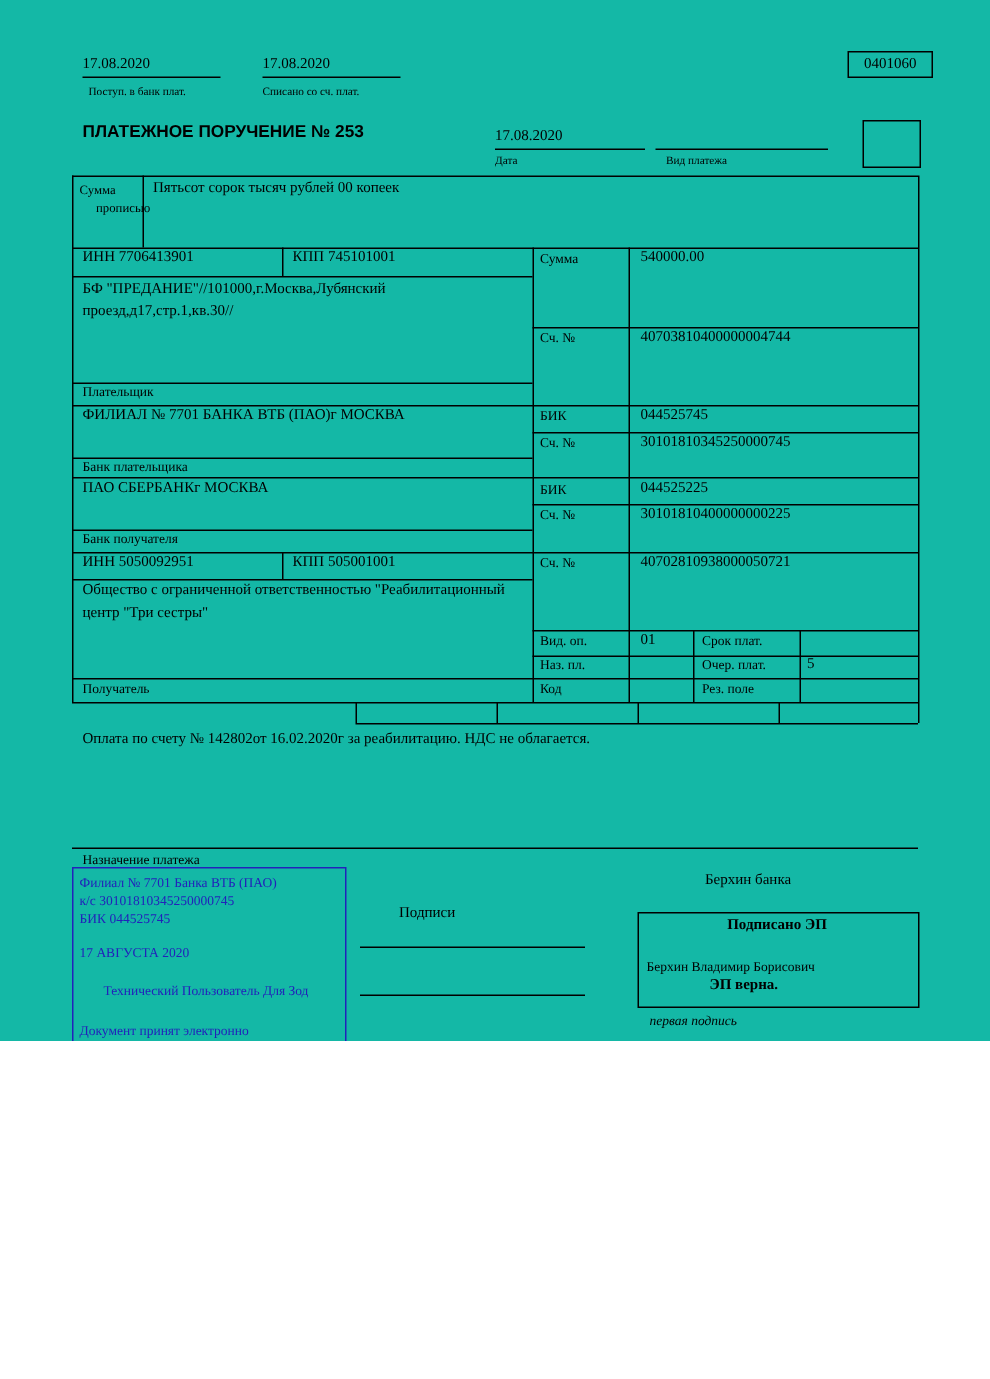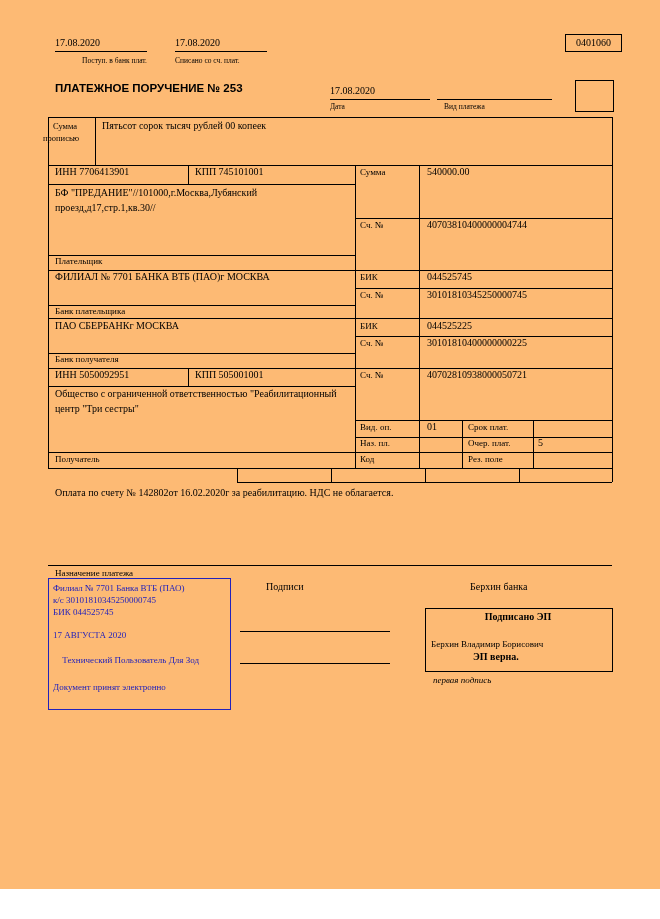--- a/index.html
+++ b/index.html
@@ -1,17 +1,17 @@
 <!DOCTYPE html>
 <html><head>
 <meta charset="utf-8">
 <style>
   html,body { margin:0; padding:0; background:#ffffff; }
   .page {
-    position:relative; width:660px; height:889px; background:#fdba74;
+    position:relative; width:660px; height:694px; background:#14b8a6;
     font-family:"Liberation Serif", serif; color:#000; overflow:hidden;
   }
   .abs { position:absolute; white-space:nowrap; }
   .wrap { white-space:normal; line-height:1.45; }
   .s7  { font-size:7.5px; }
   .s8  { font-size:8.5px; }
   .s9  { font-size:9px; }
   .s10 { font-size:10px; }
   .s11 { font-size:11.5px; }
   .b { font-weight:bold; }
@@ -21,34 +21,34 @@
   .hl { position:absolute; height:1px; background:#000; }
   .vl { position:absolute; width:1px; background:#000; }
   .underfield { border-bottom:1px solid #000; height:14px; }
 </style>
 </head>
 <body>
 
 <div class="page">
 
   <div class="abs s10 underfield" style="left:55px;top:37px;width:92px;">17.08.2020</div>
-  <div class="abs s7" style="left:66px;top:56px;padding-left:16px;">Поступ. в банк плат.</div>
+  <div class="abs s7" style="left:43px;top:56px;padding-left:16px;">Поступ. в банк плат.</div>
   <div class="abs s10 underfield" style="left:175px;top:37px;width:92px;">17.08.2020</div>
   <div class="abs s7" style="left:175px;top:56px;">Списано со сч. плат.</div>
   <div class="abs s10" style="left:565px;top:34px;width:55px;height:16px;border:1px solid #000;text-align:center;line-height:16px;">0401060</div>
 
   <div class="abs s11 b sans" style="left:55px;top:82px;">ПЛАТЕЖНОЕ ПОРУЧЕНИЕ № 253</div>
   <div class="abs s10 underfield" style="left:330px;top:85px;width:100px;">17.08.2020</div>
   <div class="abs s7" style="left:330px;top:102px;">Дата</div>
   <div class="abs underfield" style="left:437px;top:85px;width:115px;"></div>
   <div class="abs s7" style="left:444px;top:102px;">Вид платежа</div>
   <div class="abs" style="left:575px;top:80px;width:37px;height:30px;border:1px solid #000;"></div>
 
   <div class="abs s8" style="left:53px;top:121px;">Сумма</div>
-  <div class="abs s8" style="left:43px;top:133px;text-align:right;">прописью</div>
+  <div class="abs s8" style="left:64px;top:133px;text-align:right;">прописью</div>
   <div class="abs s10" style="left:102px;top:120px;">Пятьсот сорок тысяч рублей 00 копеек</div>
 
   <div class="hl" style="left:48px;top:117px;width:564px;"></div>
   <div class="hl" style="left:48px;top:165px;width:564px;"></div>
   <div class="hl" style="left:48px;top:184px;width:307px;"></div>
   <div class="hl" style="left:355px;top:218px;width:257px;"></div>
   <div class="hl" style="left:48px;top:255px;width:307px;"></div>
   <div class="hl" style="left:48px;top:270px;width:564px;"></div>
   <div class="hl" style="left:355px;top:288px;width:257px;"></div>
   <div class="hl" style="left:48px;top:305px;width:307px;"></div>
@@ -112,29 +112,29 @@
   <div class="abs s9" style="left:468px;top:438px;">Очер. плат.</div>
   <div class="abs s10" style="left:538px;top:437px;">5</div>
   <div class="abs s9" style="left:55px;top:454px;">Получатель</div>
   <div class="abs s9" style="left:360px;top:454px;">Код</div>
   <div class="abs s9" style="left:468px;top:454px;">Рез. поле</div>
 
   <div class="abs s10" style="left:55px;top:487px;">Оплата по счету № 142802от 16.02.2020г за реабилитацию. НДС не облагается.</div>
   <div class="hl" style="left:48px;top:565px;width:564px;"></div>
   <div class="abs s9" style="left:55px;top:568px;">Назначение платежа</div>
 
-  <div class="abs s10" style="left:266px;top:581px;text-align:center;">Подписи</div>
+  <div class="abs s10" style="left:266px;top:603px;text-align:center;">Подписи</div>
   <div class="abs s10" style="left:470px;top:581px;">Берхин банка</div>
 
   <div class="abs" style="left:48px;top:578px;width:181px;height:130px;border:1px solid #2222bb;"></div>
   <div class="abs s9 blue" style="left:53px;top:583px;">Филиал № 7701 Банка ВТБ (ПАО)</div>
   <div class="abs s9 blue" style="left:53px;top:595px;">к/с 30101810345250000745</div>
   <div class="abs s9 blue" style="left:53px;top:607px;">БИК 044525745</div>
   <div class="abs s9 blue" style="left:53px;top:630px;">17 АВГУСТА 2020</div>
-  <div class="abs s9 blue wrap" style="left:49px;top:654px;width:150px;text-align:right;">Технический Пользователь Для Зод</div>
+  <div class="abs s9 blue wrap" style="left:69px;top:654px;width:150px;">Технический Пользователь Для Зод</div>
   <div class="abs s9 blue" style="left:53px;top:682px;">Документ принят электронно</div>
 
   <div class="hl" style="left:240px;top:631px;width:150px;"></div>
   <div class="hl" style="left:240px;top:663px;width:150px;"></div>
 
   <div class="abs" style="left:425px;top:608px;width:186px;height:62px;border:1px solid #000;"></div>
   <div class="abs s10 b" style="left:425px;top:611px;width:186px;text-align:center;">Подписано ЭП</div>
   <div class="abs s9" style="left:431px;top:627px;margin-top:12px;">Берхин Владимир Борисович</div>
   <div class="abs s9 i" style="left:433px;top:639px;margin-top:36px;">первая подпись</div>
   <div class="abs s10 b" style="left:473px;top:651px;">ЭП верна.</div>

